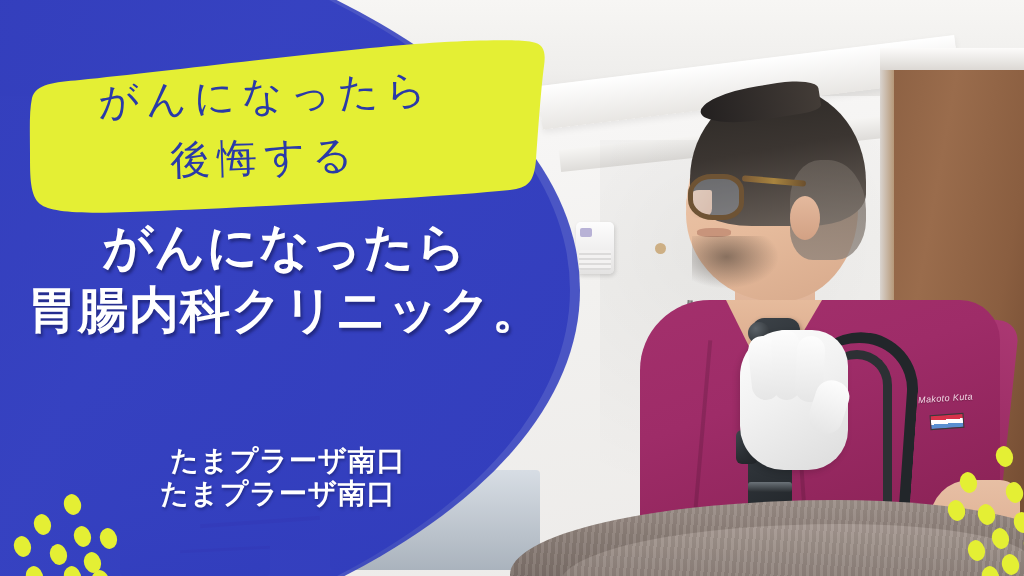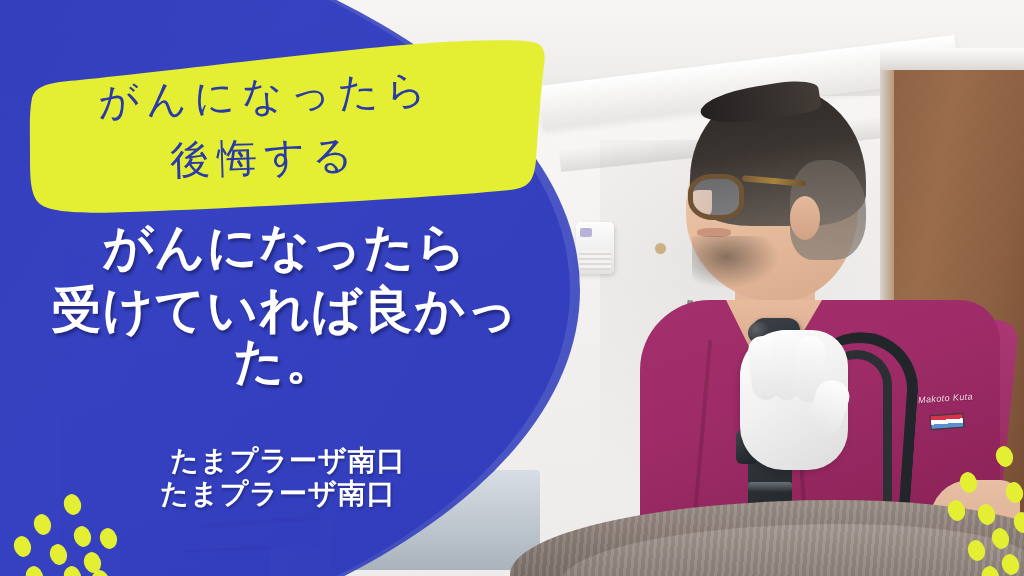--- a/index.html
+++ b/index.html
@@ -276,21 +276,21 @@
                C420,162 230,172 120,176 C70,178 40,176 30,168
                C20,160 20,140 20,118 C20,96 19,76 22,62 Z" fill="#e4ef34"></path>
     </svg>
   </div>
 
   <div class="hand hand1">がんになったら</div>
   <div class="hand hand2">後悔する</div>
 
   <div class="headline">
     <span class="hl-line1">がんになったら</span>
-    <span class="hl-line2">受けていれば良かった。</span>
+    <span class="hl-line2">胃腸内科クリニック。</span>
   </div>
 
   <div class="clinic">
     <span class="cl-line1">たまプラーザ南口</span>
     <span class="cl-line2">たまプラーザ南口</span>
   </div>
 
   <div class="dots dots-left">
       <div class="dot" style="left: 52px; top: 2px;"></div>
       <div class="dot" style="left: 22px; top: 22px;"></div>

